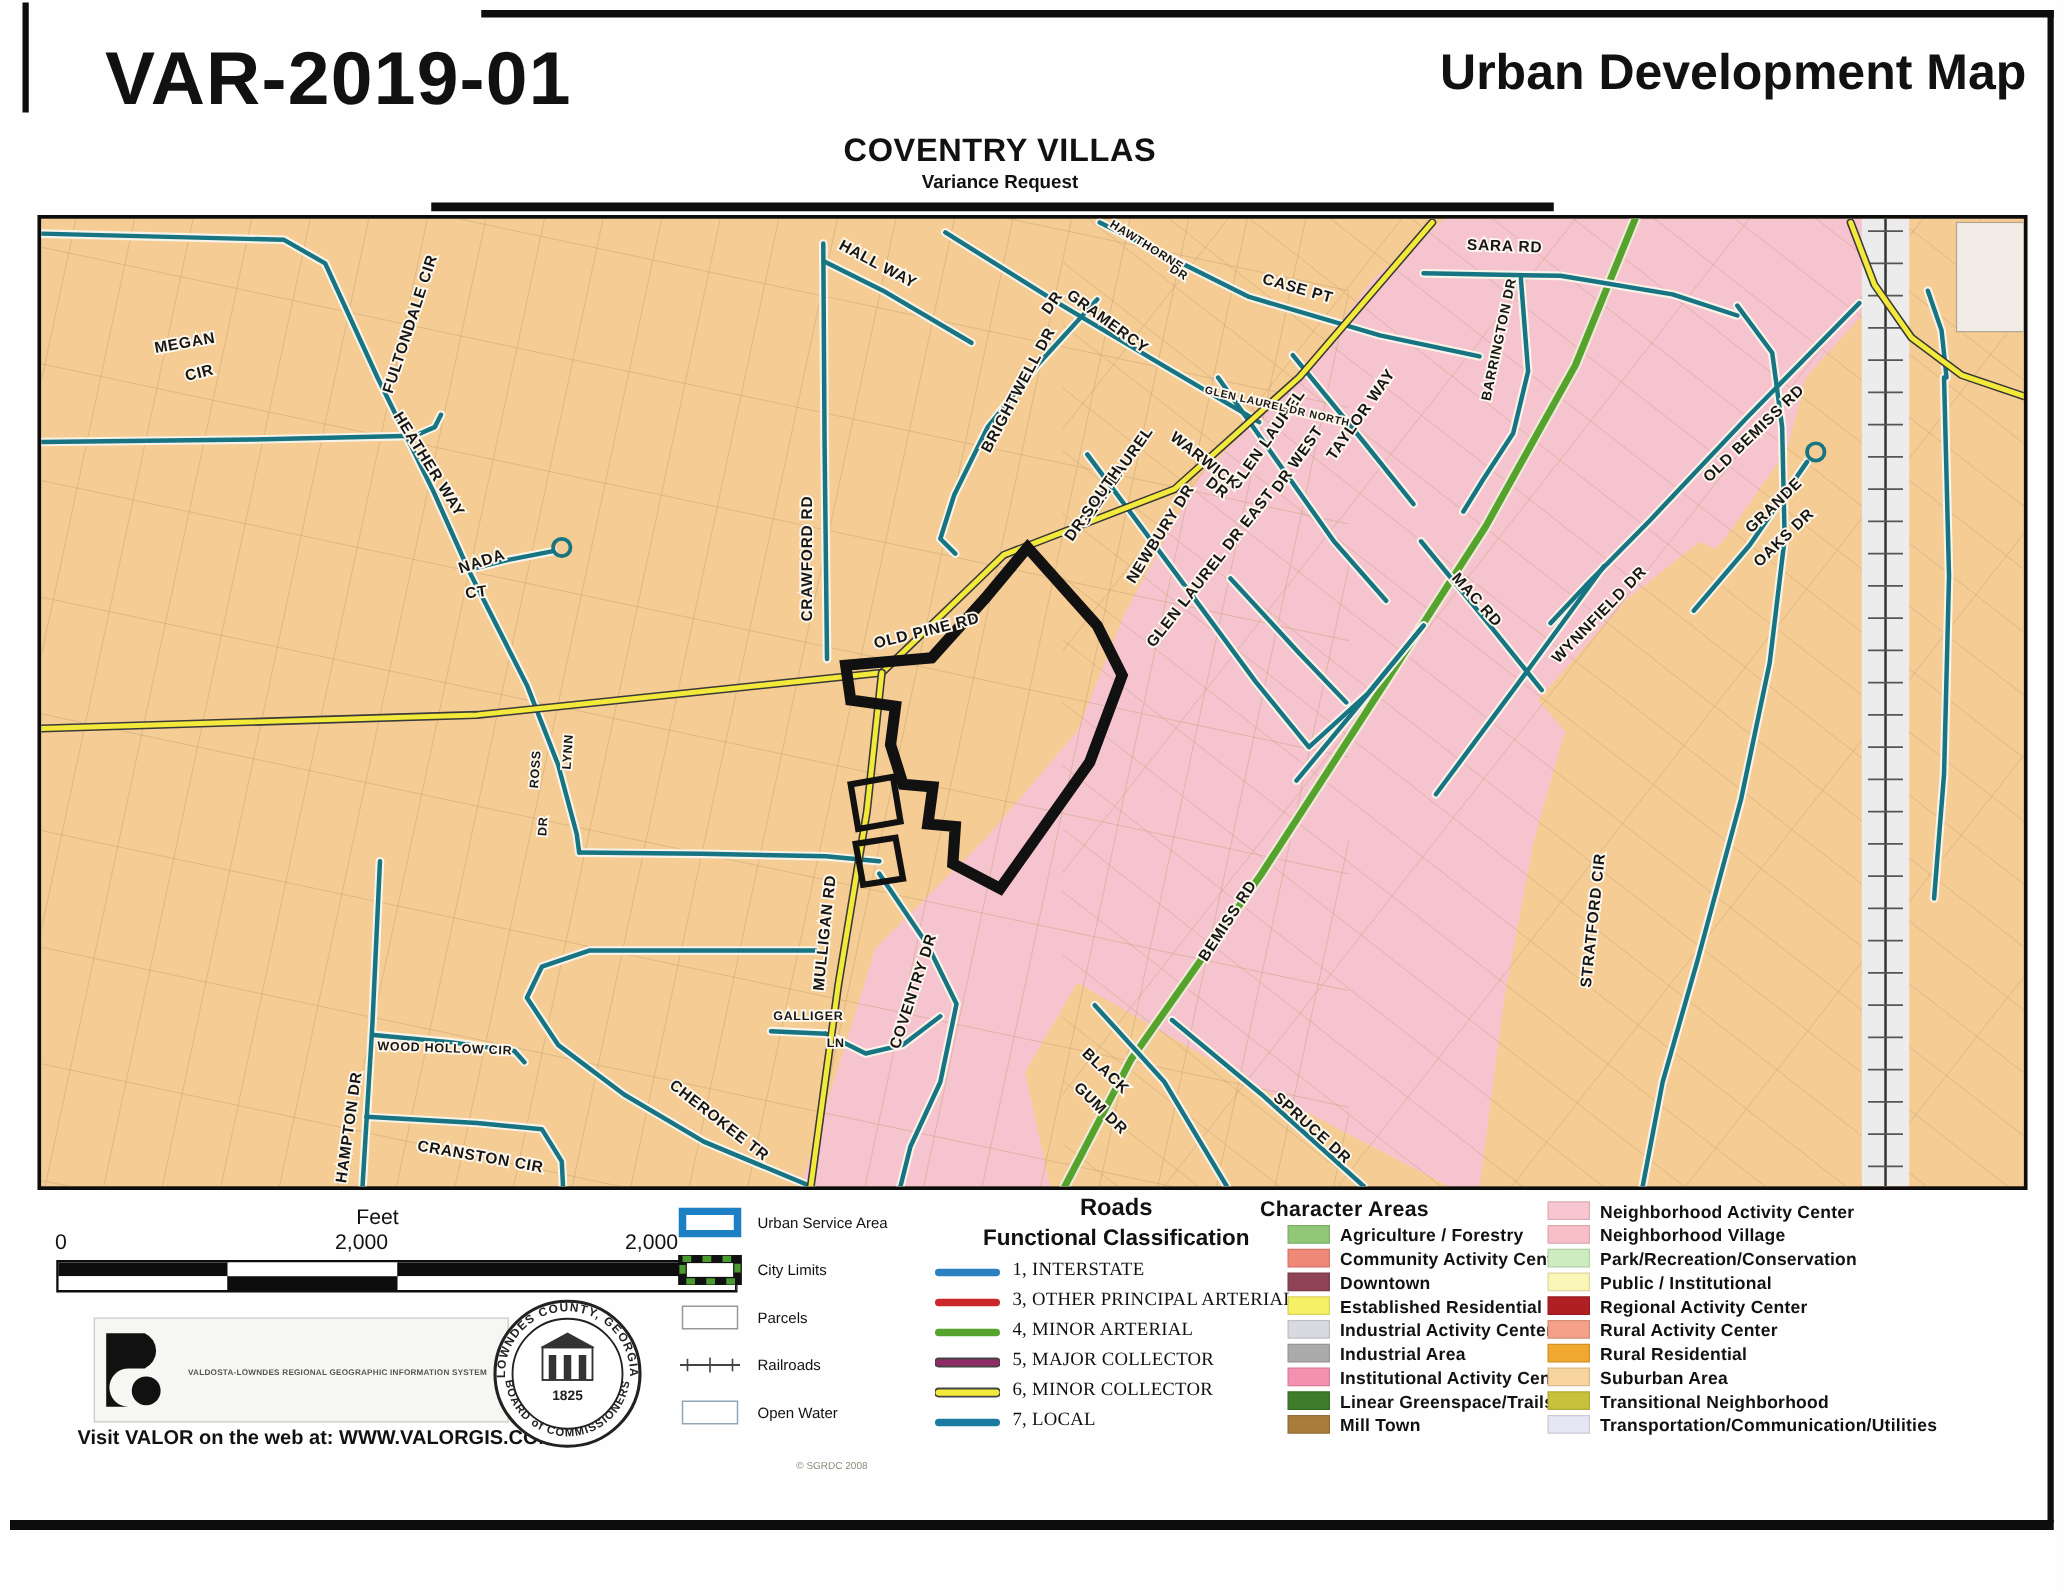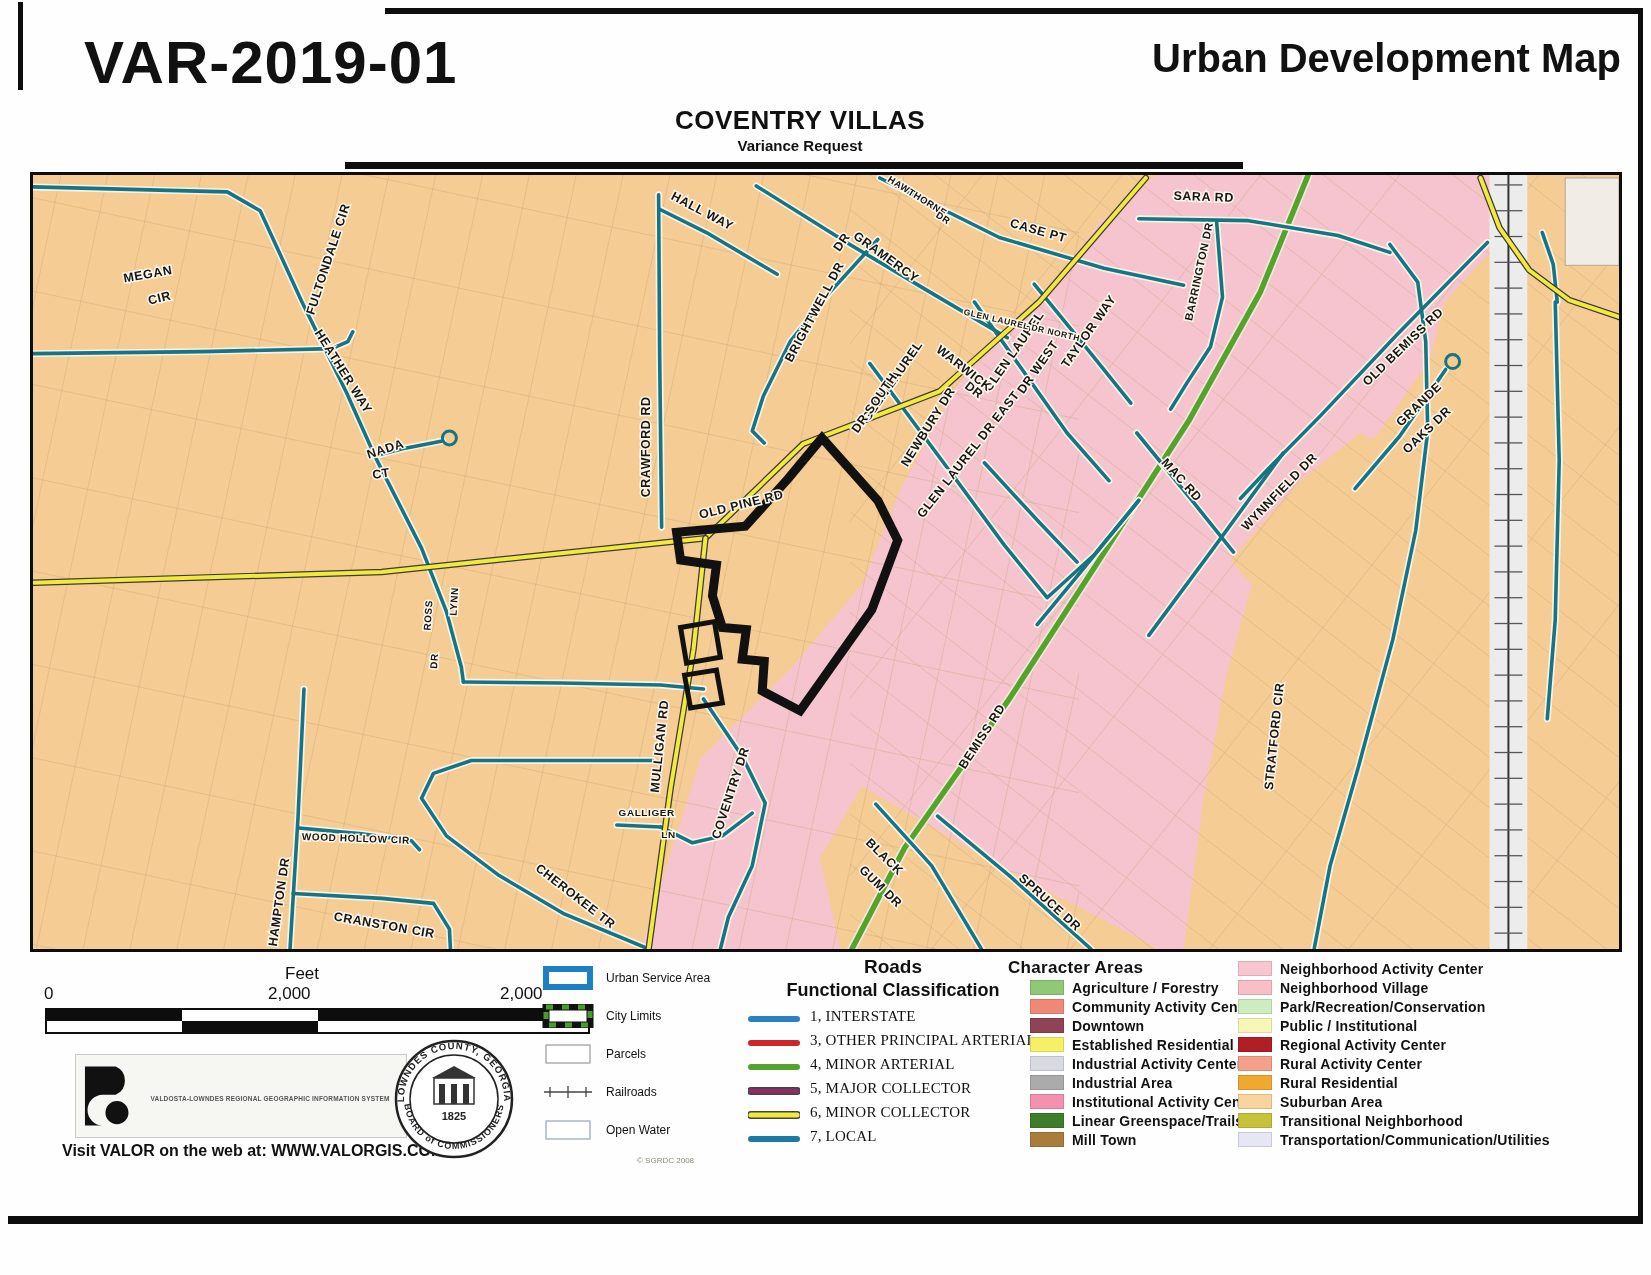--- a/index.html
+++ b/index.html
@@ -23,21 +23,21 @@
   .scale-tick{position:absolute;top:28px;font-size:17px;}
   #scalebar{position:absolute;left:15px;top:52px;width:545px;height:26px;border:2px solid #0d0d0d;box-sizing:border-box;}
   #scalebar .seg{position:absolute;}
   #valor-box{position:absolute;left:45px;top:98px;width:330px;height:82px;border:1px solid #c9c9c9;
              background:#f6f6f3;display:flex;align-items:center;}
   #valor-glyph{width:52px;height:64px;margin-left:6px;}
   #valor-text{flex:1;text-align:center;}
   #valor-name{font-size:44px;font-weight:bold;color:#33688c;letter-spacing:10px;line-height:.9;}
   #valor-tagline{font-size:6.5px;color:#555;font-weight:bold;margin-top:4px;letter-spacing:.2px;}
   #valor-web{position:absolute;left:32px;top:186px;font-size:16px;font-weight:bold;}
-  #valor-copy{position:absolute;left:560px;top:200px;font-size:8px;color:#8a8a7a;padding-left:47px;}
+  #valor-copy{position:absolute;left:560px;top:212px;font-size:8px;color:#8a8a7a;padding-left:47px;}
   #seal{position:absolute;left:362px;top:78px;}
   #sym-col{position:absolute;left:512px;top:10px;width:230px;}
   .sym-row{display:flex;align-items:center;margin-bottom:14px;height:24px;}
   .sym-swatch{width:52px;height:24px;margin-right:12px;flex:none;position:relative;}
   .sym-label{font-size:12px;}
   #roads-col{position:absolute;left:718px;top:0px;width:290px;text-align:center;}
   #roads-title{font-size:19px;font-weight:bold;margin-bottom:2px;}
   #roads-sub{font-size:18px;font-weight:bold;margin-bottom:8px;}
   .road-row{display:flex;align-items:center;margin-bottom:9px;height:15px;}
   .road-swatch{width:52px;height:12px;margin-right:10px;flex:none;}

